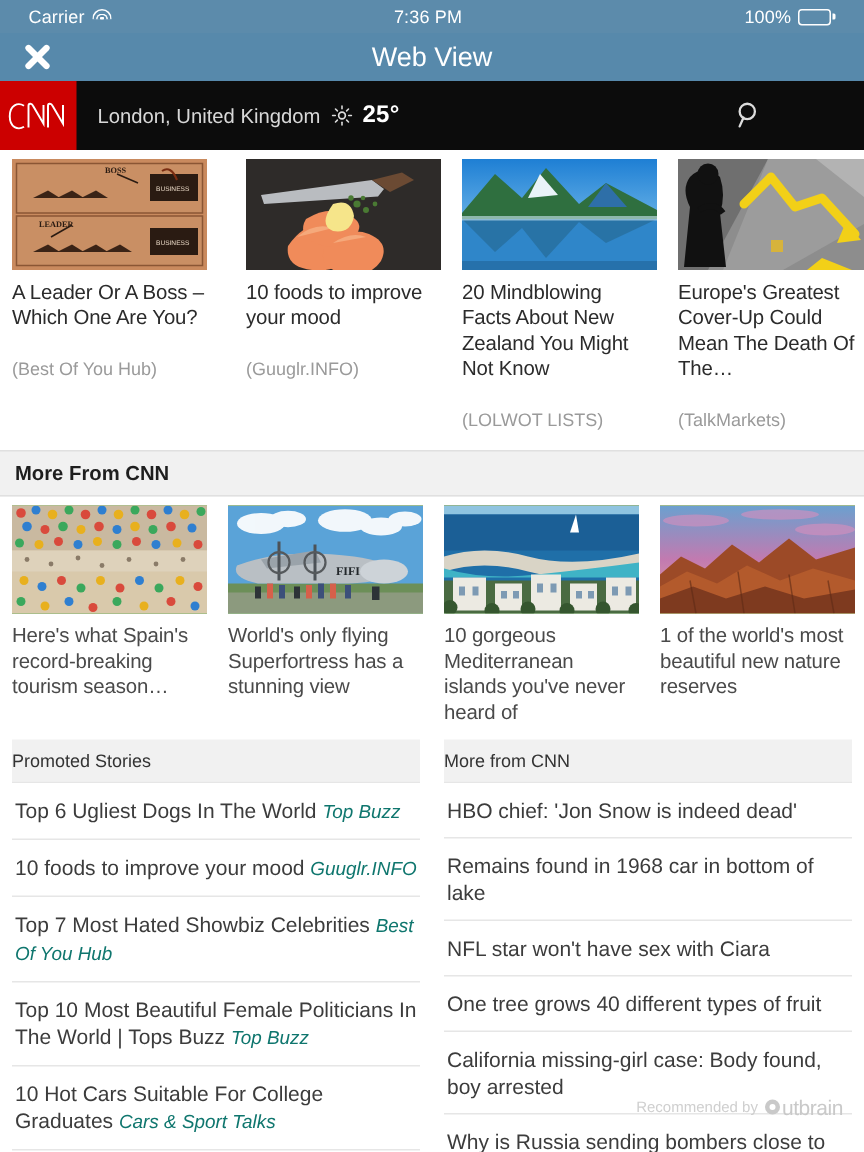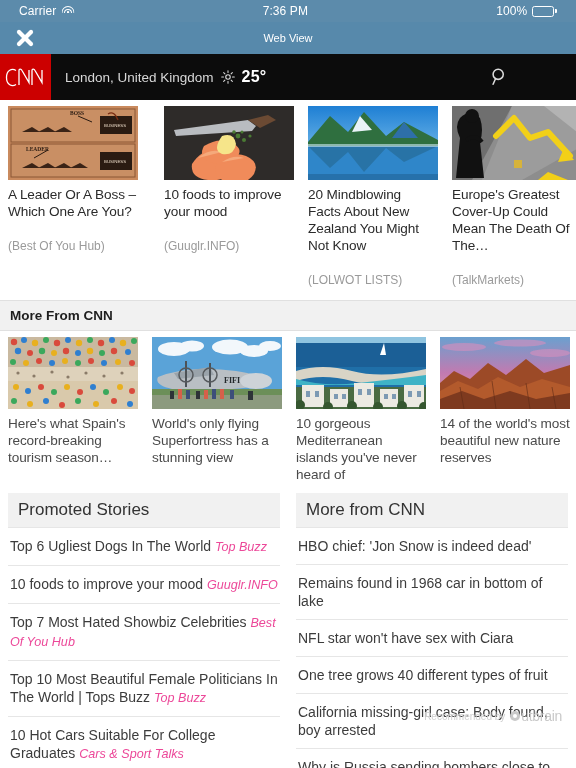--- a/index.html
+++ b/index.html
@@ -28,21 +28,21 @@
   .battery { display:inline-flex; align-items:center; }
   .battery-body { width:22px; height:11px; border:1.2px solid #fff; border-radius:2.6px; padding:1px; }
   .battery-fill { height:100%; background:#fff; border-radius:1px; }
   .battery-cap { width:1.6px; height:4px; background:#fff; border-radius:0 1px 1px 0; margin-left:1px; }
 
   
   .webview-bar {
     height: 32px; background: #5789ab; position: relative;
     display: flex; align-items: center; justify-content: center;
   }
-  .webview-title { color:#ffffff; font-size:11px; }
+  .webview-title { color:#ffffff; font-size:18px; }
   .close-btn {
     position:absolute; left:14px; top:50%; transform:translateY(-50%);
     width:22px; height:22px; cursor:pointer;
   }
   .close-btn svg { display:block; }
 
   
   .cnn-header { height: 46px; background:#0c0c0c; display:flex; align-items:stretch; }
   .cnn-logo-box { width:51px; background:#cc0000; display:flex; align-items:center; justify-content:center; }
   .cnn-logo { color:#ffffff; }
@@ -78,32 +78,32 @@
   .cnn-row { display:flex; padding-top:6px; }
   .cnn-card { width:144px; padding:0 6px 0 8px; }
   .cnn-thumb { width:130px; height:72px; overflow:hidden; background:#4d7c0f; }
   .cnn-thumb svg { width:100%; height:100%; display:block; }
   .cnn-title { margin-top:6px; font-size:13.6px; line-height:17px; color:#4a4a4a; letter-spacing:-.1px; }
 
   
   .columns { display:flex; margin-top:10px; }
   .col { width:288px; padding:0 8px; }
   .col-head {
-    background:#f1f1f1; padding:7px 10px; font-size:17px; color:#333; font-weight:normal;
+    background:#f1f1f1; padding:7px 0; font-size:12px; color:#333; font-weight:normal;
   }
   .list-item {
     border-top:1px solid #e6e6e6; padding:9px 2px 9px 2px;
     font-size:14px; line-height:18px; color:#3c3c3c; cursor:pointer;
   }
   .col-left .list-item:first-of-type { border-top:none; }
   .col-right .list-item:first-of-type { border-top:none; }
-  .src-em { font-style:italic; color:#ec4899; font-size:12.6px; }
+  .src-em { font-style:italic; color:#0f766e; font-size:12.6px; }
 
   .ob-footer {
-    position:absolute; right:14px; bottom:44px;
+    position:absolute; right:14px; bottom:22px;
     display:flex; align-items:center; gap:5px;
     font-size:10px; color:#cfcfcf;
   }
   .ob-logo { font-size:14px; color:#c9c9c9; letter-spacing:-.3px; display:flex; align-items:center; gap:1px;}
   .ob-dot { width:10px; height:10px; border-radius:50%; background:#c9c9c9; position:relative; display:inline-block;}
   .ob-dot::after{ content:""; position:absolute; width:4px;height:4px;border-radius:50%;background:#fff;top:3px;left:3px;}
 </style>
 </head>
 <body>
 
@@ -482,21 +482,21 @@
             <path d="M0 54 L18 44 L38 52 L58 40 L80 50 L102 42 L130 50 L130 72 L0 72 Z" fill="#b35a2c"></path>
             <path d="M0 62 L22 54 L44 62 L70 54 L96 62 L130 56 L130 72 L0 72 Z" fill="#7e3a1f"></path>
             <g stroke="#5e2b16" stroke-width="1" opacity=".6">
               <line x1="20" y1="50" x2="24" y2="72"></line>
                 <line x1="52" y1="44" x2="56" y2="72"></line>
               <line x1="86" y1="46" x2="90" y2="72"></line>
                 <line x1="112" y1="50" x2="116" y2="72"></line>
             </g>
           </svg>
         </div>
-        <div class="cnn-title">14 of the world's most beautiful new nature reserves</div>
+        <div class="cnn-title">1 of the world's most beautiful new nature reserves</div>
       </div>
 
     </div>
 
     <div class="columns">
 
       <div class="col col-left">
         <div class="col-head">Promoted Stories</div>
 
         <div class="list-item">

